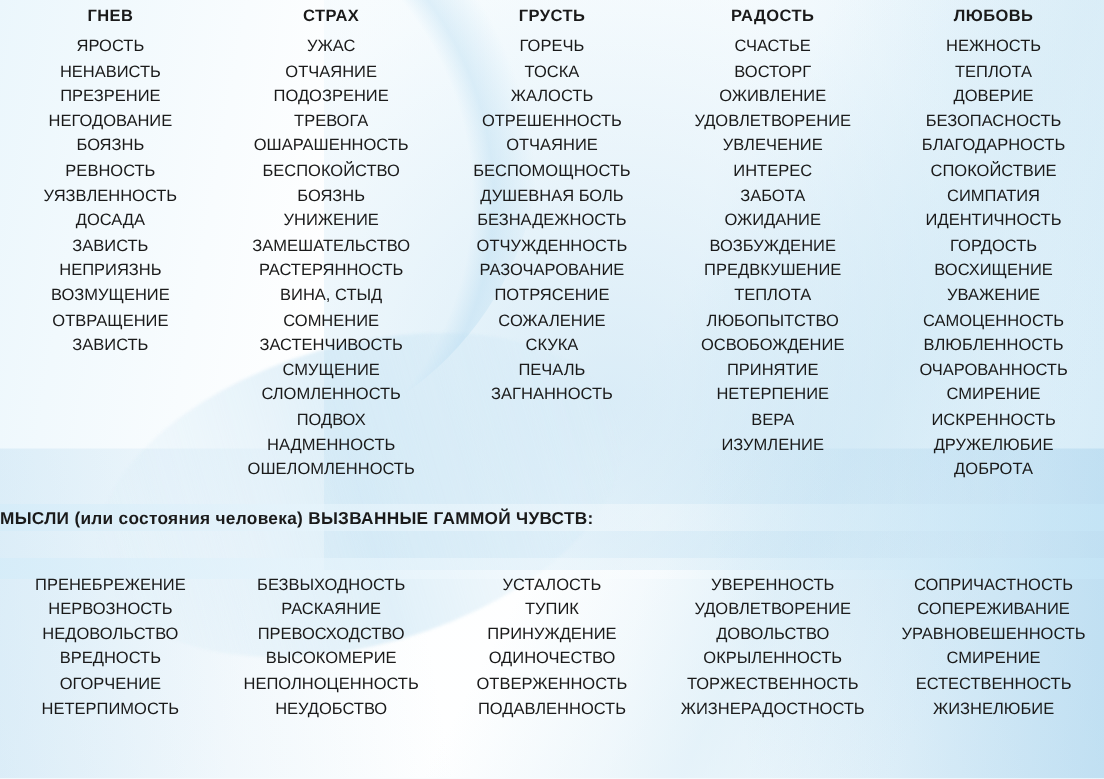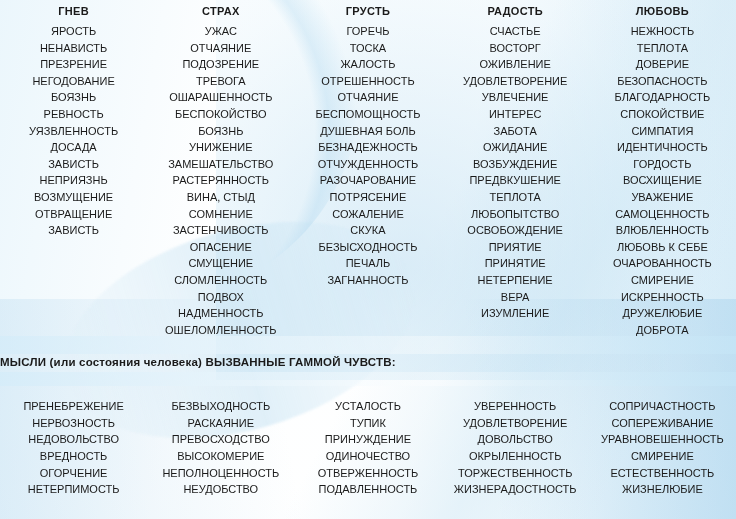--- a/index.html
+++ b/index.html
@@ -226,27 +226,20 @@
         </tr>
         <tr>
           <td>ЗАВИСТЬ</td>
           <td>ЗАСТЕНЧИВОСТЬ</td>
           <td>СКУКА</td>
           <td>ОСВОБОЖДЕНИЕ</td>
           <td>ВЛЮБЛЕННОСТЬ</td>
         </tr>
         <tr>
           <td></td>
-          <td>ОПАСЕНИЕ</td>
-          <td>БЕЗЫСХОДНОСТЬ</td>
-          <td>ПРИЯТИЕ</td>
-          <td>ЛЮБОВЬ К СЕБЕ</td>
-        </tr>
-        <tr>
-          <td></td>
           <td>СМУЩЕНИЕ</td>
           <td>ПЕЧАЛЬ</td>
           <td>ПРИНЯТИЕ</td>
           <td>ОЧАРОВАННОСТЬ</td>
         </tr>
         <tr>
           <td></td>
           <td>СЛОМЛЕННОСТЬ</td>
           <td>ЗАГНАННОСТЬ</td>
           <td>НЕТЕРПЕНИЕ</td>

